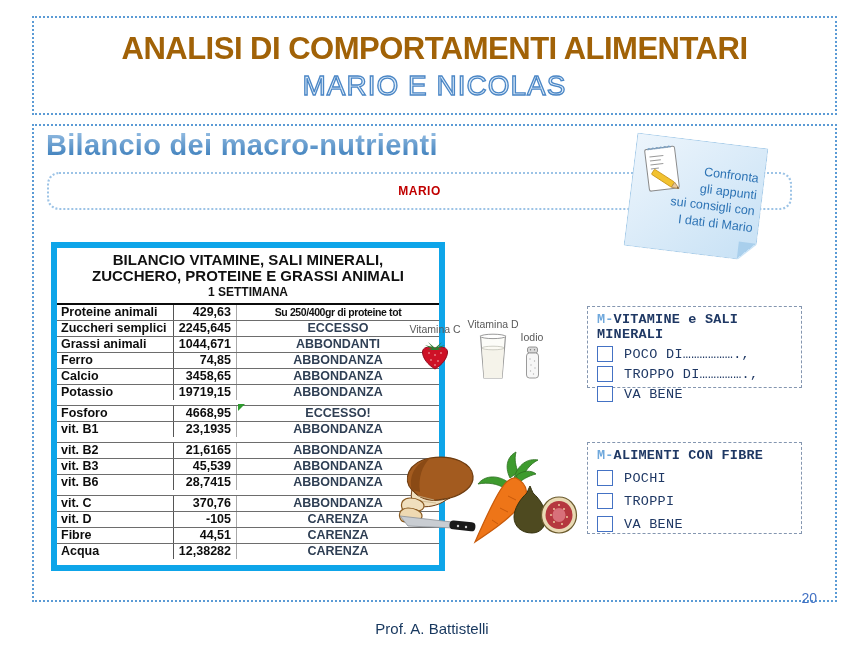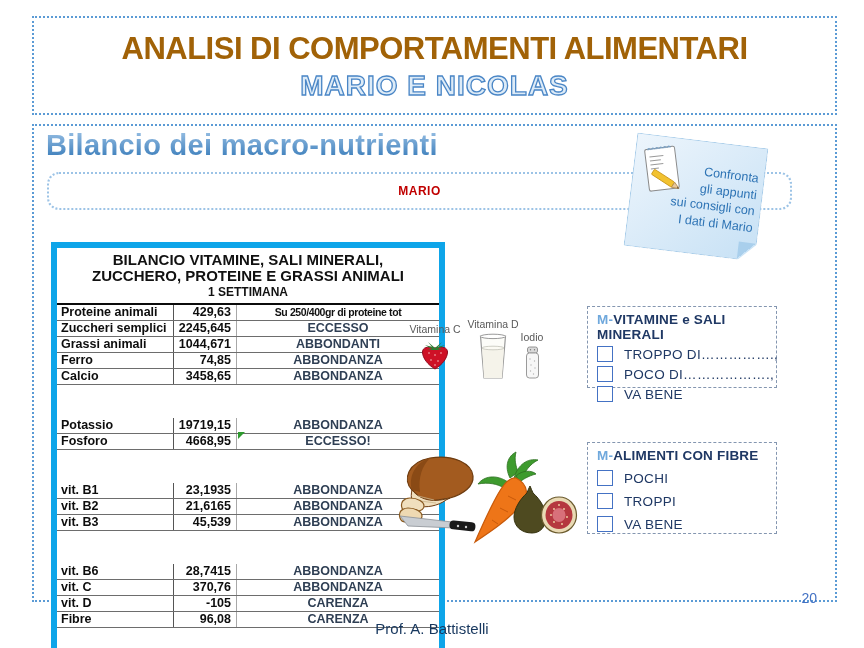--- a/index.html
+++ b/index.html
@@ -3,21 +3,21 @@
 <meta charset="utf-8">
 <style>
   * { margin:0; padding:0; box-sizing:border-box; }
   html,body { width:864px; height:648px; background:#fff; overflow:hidden;
               font-family:"Liberation Sans", sans-serif; position:relative; }
 
   
   .title-box { position:absolute; left:32px; top:16px; width:805px; height:99px;
                border:2px dotted #5B9BD5; text-align:center; }
   .slide-title { margin-top:13px; font-size:31px; font-weight:bold; color:#a16207; letter-spacing:-0.5px; }
-  .slide-subtitle { margin-top:3px; font-size:28px; font-weight:bold; letter-spacing:1px;
+  .slide-subtitle { margin-top:3px; font-size:28px; font-weight:normal; letter-spacing:1px;
                     color:#DDEBF7; -webkit-text-stroke:1.3px #4A86C6; }
 
   
   .content-box { position:absolute; left:32px; top:124px; width:805px; height:478px;
                  border:2px dotted #5B9BD5; }
   .section-heading { position:absolute; left:12px; top:3px; font-size:29px; font-weight:bold;
                      letter-spacing:0.3px; color:#4A86C6;
                      background:linear-gradient(#9DC3E6,#2E74B5);
                      -webkit-background-clip:text; background-clip:text; -webkit-text-fill-color:transparent; }
   .mario-box { position:absolute; left:13px; top:46px; width:745px; height:38px;
@@ -35,23 +35,23 @@
   .sticky .note-icon { position:absolute; left:5px; top:5px; }
   .note-text { position:absolute; right:5px; top:22px; width:124px; text-align:right;
                font-size:12.5px; line-height:16.5px; color:#2E74B5; }
 
   
   .n-table { position:absolute; left:51px; top:242px; width:394px; background:#fff;
              border:6px solid #0ea5e9; }
   .t-head { text-align:center; padding:4px 2px 3px; border-bottom:2px solid #0b0b0b; }
   .t-head div { font-size:15px; font-weight:bold; color:#111; line-height:16px; }
   .t-head div:last-child { font-size:12px; }
-  .t-row { display:flex; align-items:flex-end; height:16px; border-bottom:1px solid #6d6d6d; }
+  .t-row { display:flex; align-items:flex-start; height:16px; border-bottom:1px solid #6d6d6d; }
   .t-row:last-child { border-bottom:none; }
-  .t-row.gap { height:21px;margin-top:28px; }
+  .t-row.gap { height:21px; }
   .t-name  { width:117px; padding-left:4px; font-size:12.5px; font-weight:bold; color:#0d0d0d;
              border-right:1px solid #555; line-height:15px; white-space:nowrap; }
   .t-value { width:63px; padding-right:5px; text-align:right; font-size:12.5px; font-weight:bold;
              color:#0d0d0d; border-right:1px solid #a8a8a8; line-height:15px; }
   .t-status{ flex:1; text-align:center; font-size:12.5px; font-weight:bold; color:#2F3F54;
              line-height:15px; position:relative; white-space:nowrap; }
   .t-row.note-status .t-status { font-size:10.5px; font-weight:600; color:#111; letter-spacing:-0.4px; }
   .t-row.marker .t-status::before { content:""; position:absolute; left:1px; top:-2px;
              border-left:7px solid #2E9A2E; border-bottom:7px solid transparent; }
 
@@ -63,22 +63,22 @@
   .vit-i { left:510px; top:331px; width:44px; }
   .vit-item svg { display:block; margin:3px auto 0; }
 
   
   .food { position:absolute; }
   .food-bread  { left:394px; top:446px; }
   .food-carrot { left:470px; top:448px; }
   .food-fig    { left:512px; top:483px; }
 
   
-  .checklist { position:absolute; left:553px; width:190px; border:1.5px dashed #8496B0;
-               padding:5px 9px 6px; background:#fff; }
+  .checklist { position:absolute; left:553px; width:215px; border:1.5px dashed #8496B0;
+               padding:5px 9px 6px; background:#fff;font-family:Liberation Mono, monospace; }
   .cl-1 { top:180px; height:82px; }
   .cl-2 { top:316px; height:92px; }
   .cl-title { font-size:13.5px; font-weight:bold; color:#1F3864; letter-spacing:0.2px; margin-bottom:2px; }
   .cl-prefix { color:#6FA8DC; }
   .cl-item { display:flex; align-items:center; margin-top:4px; }
   .cl-2 .cl-item { margin-top:7px; }
   .checkbox { width:16px; height:16px; border:1.7px solid #4472C4; background:#fff;
               margin-right:11px; flex:none; }
   .cl-label { font-size:13.5px; color:#1F3864; letter-spacing:0.3px; white-space:nowrap; }
 
@@ -140,26 +140,26 @@
   </div>
 
   <div class="checklist cl-1">
     <div class="cl-title">
       <span class="cl-prefix">M-</span><span>VITAMINE e SALI MINERALI</span>
     </div>
     <div>
 
         <div class="cl-item">
           <span class="checkbox"></span>
+          <span class="cl-label">POCO DI……………….,</span>
+        </div>
+
+        <div class="cl-item">
+          <span class="checkbox"></span>
           <span class="cl-label">TROPPO DI…………….,</span>
-        </div>
-
-        <div class="cl-item">
-          <span class="checkbox"></span>
-          <span class="cl-label">POCO DI……………….,</span>
         </div>
 
         <div class="cl-item">
           <span class="checkbox"></span>
           <span class="cl-label">VA BENE</span>
         </div>
       </div>
   </div>
 
   <div class="checklist cl-2">
@@ -267,21 +267,21 @@
       </div>
 
       <div class="t-row">
         <span class="t-name">vit. D</span>
         <span class="t-value">-105</span>
         <span class="t-status">CARENZA</span>
       </div>
 
       <div class="t-row">
         <span class="t-name">Fibre</span>
-        <span class="t-value">96,08</span>
+        <span class="t-value">44,51</span>
         <span class="t-status">CARENZA</span>
       </div>
 
       <div class="t-row gap">
         <span class="t-name">Acqua</span>
         <span class="t-value">12,38282</span>
         <span class="t-status">CARENZA</span>
       </div>
     </div>
 </div>

